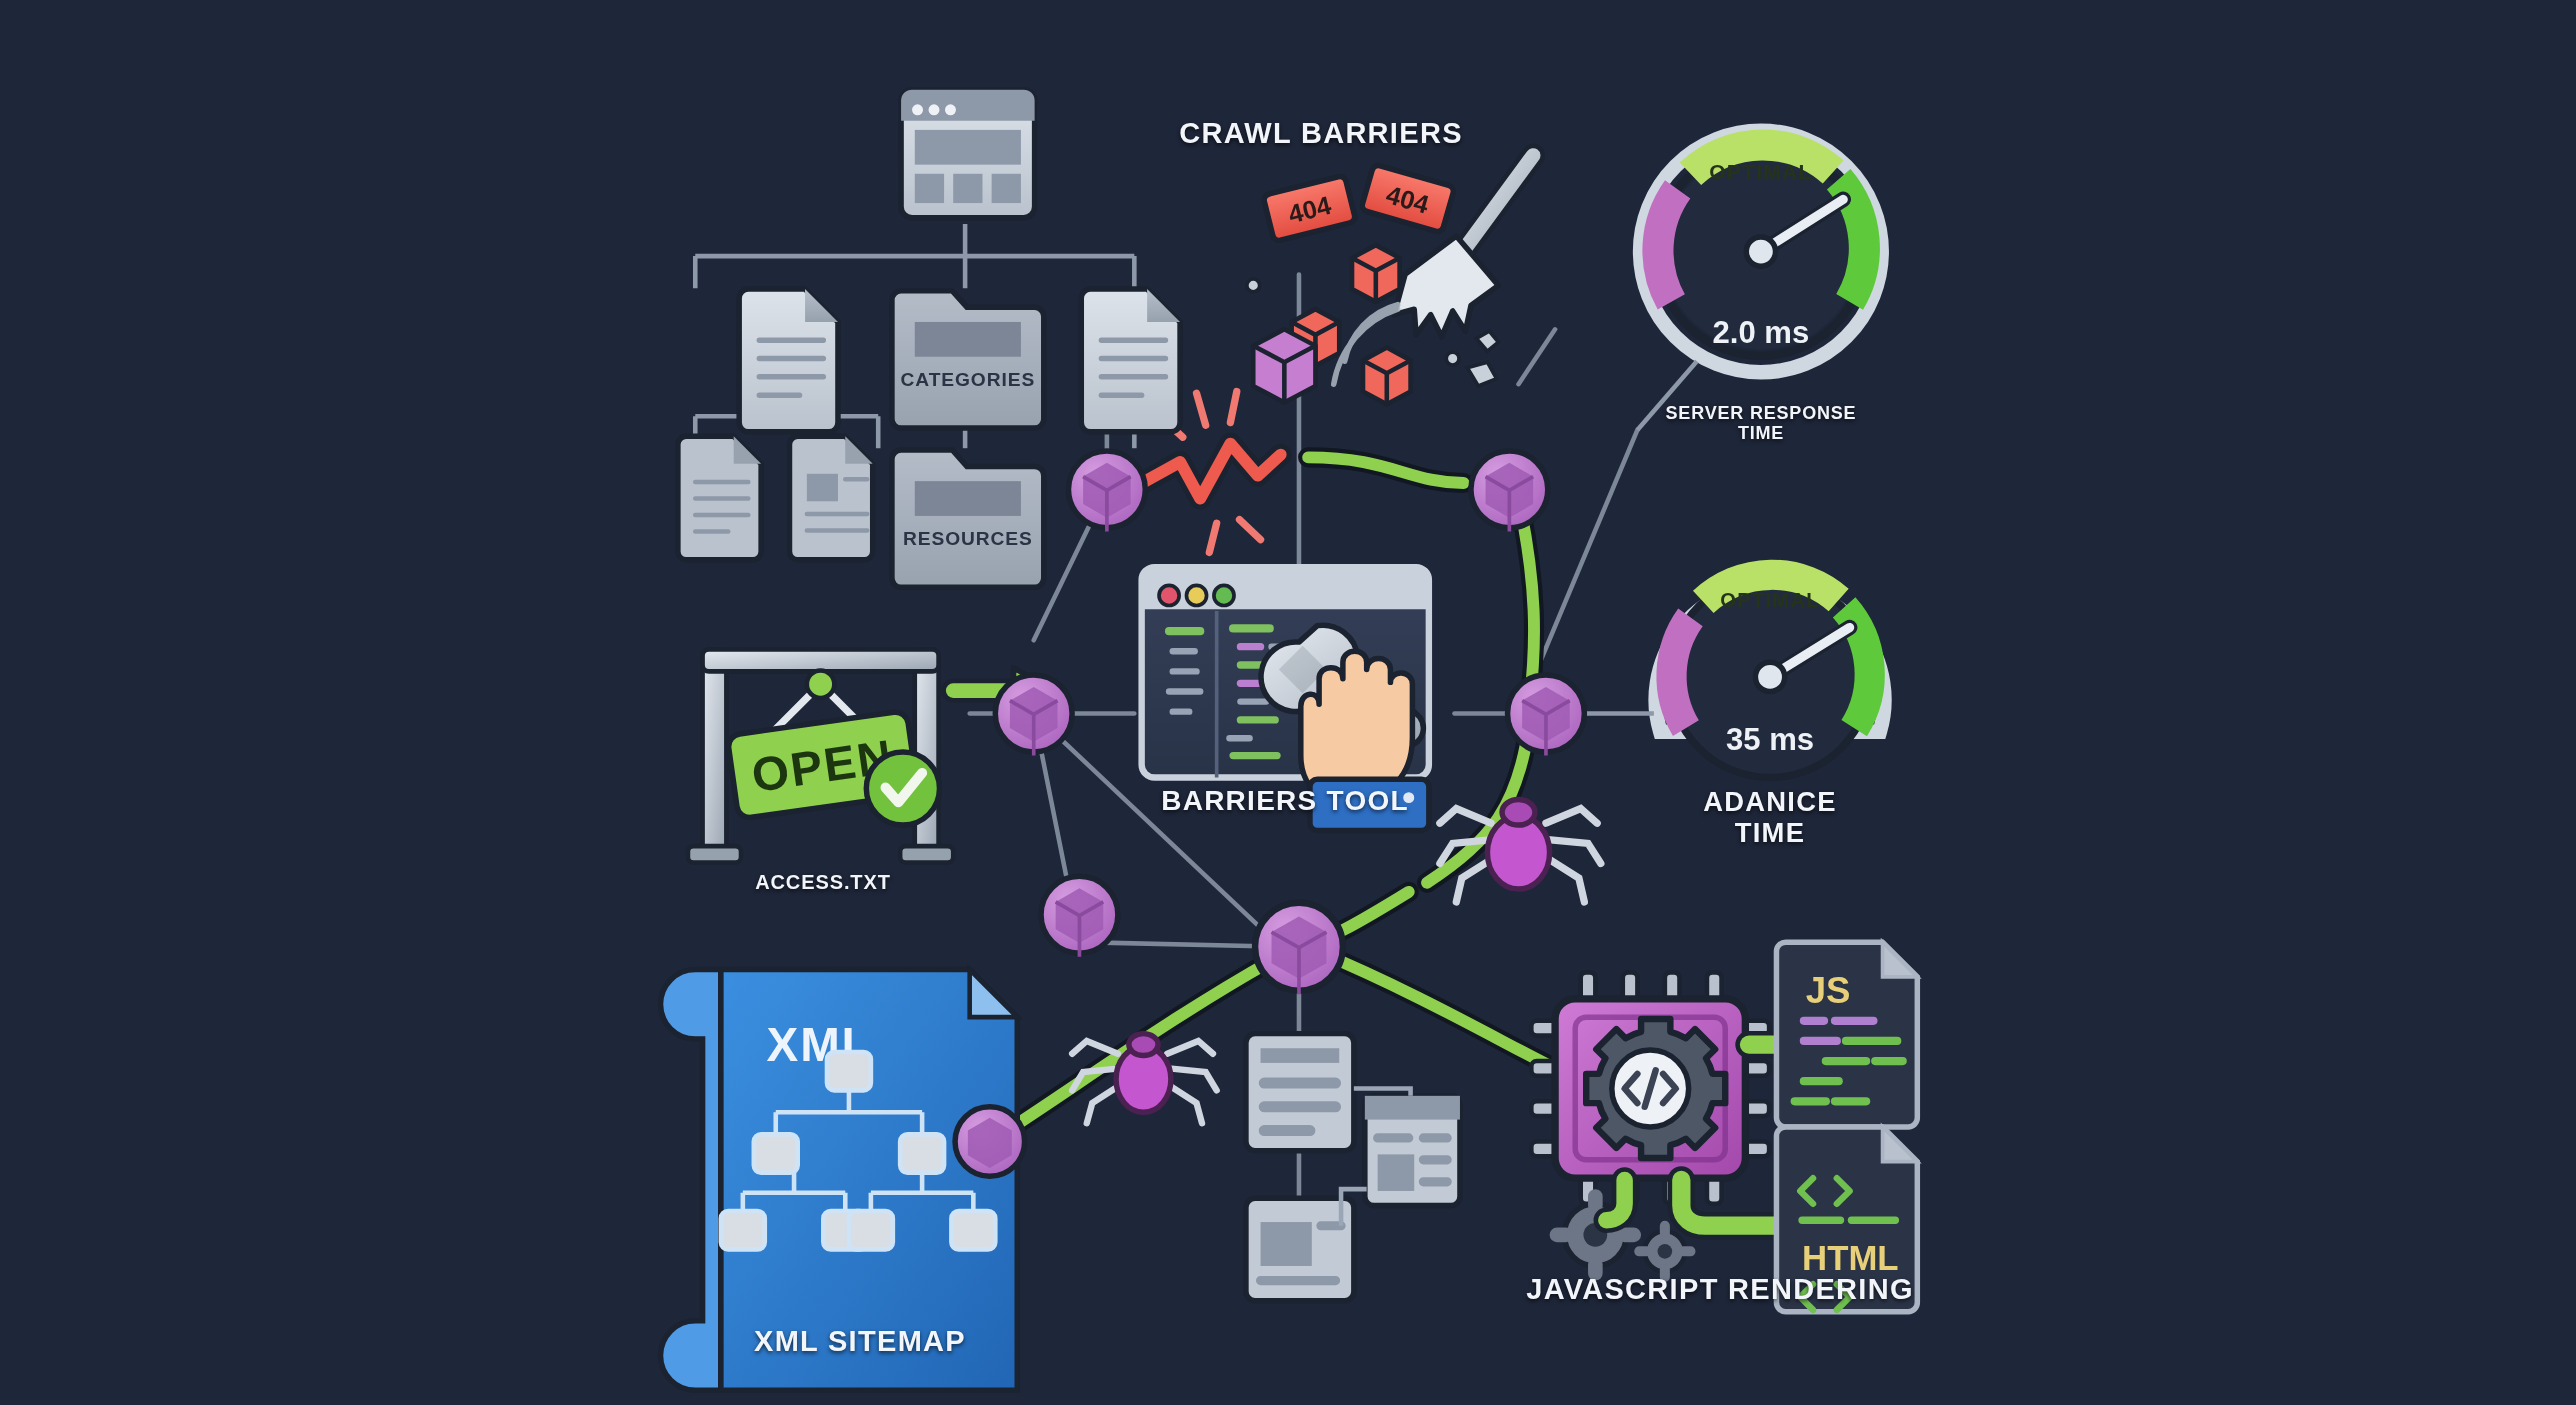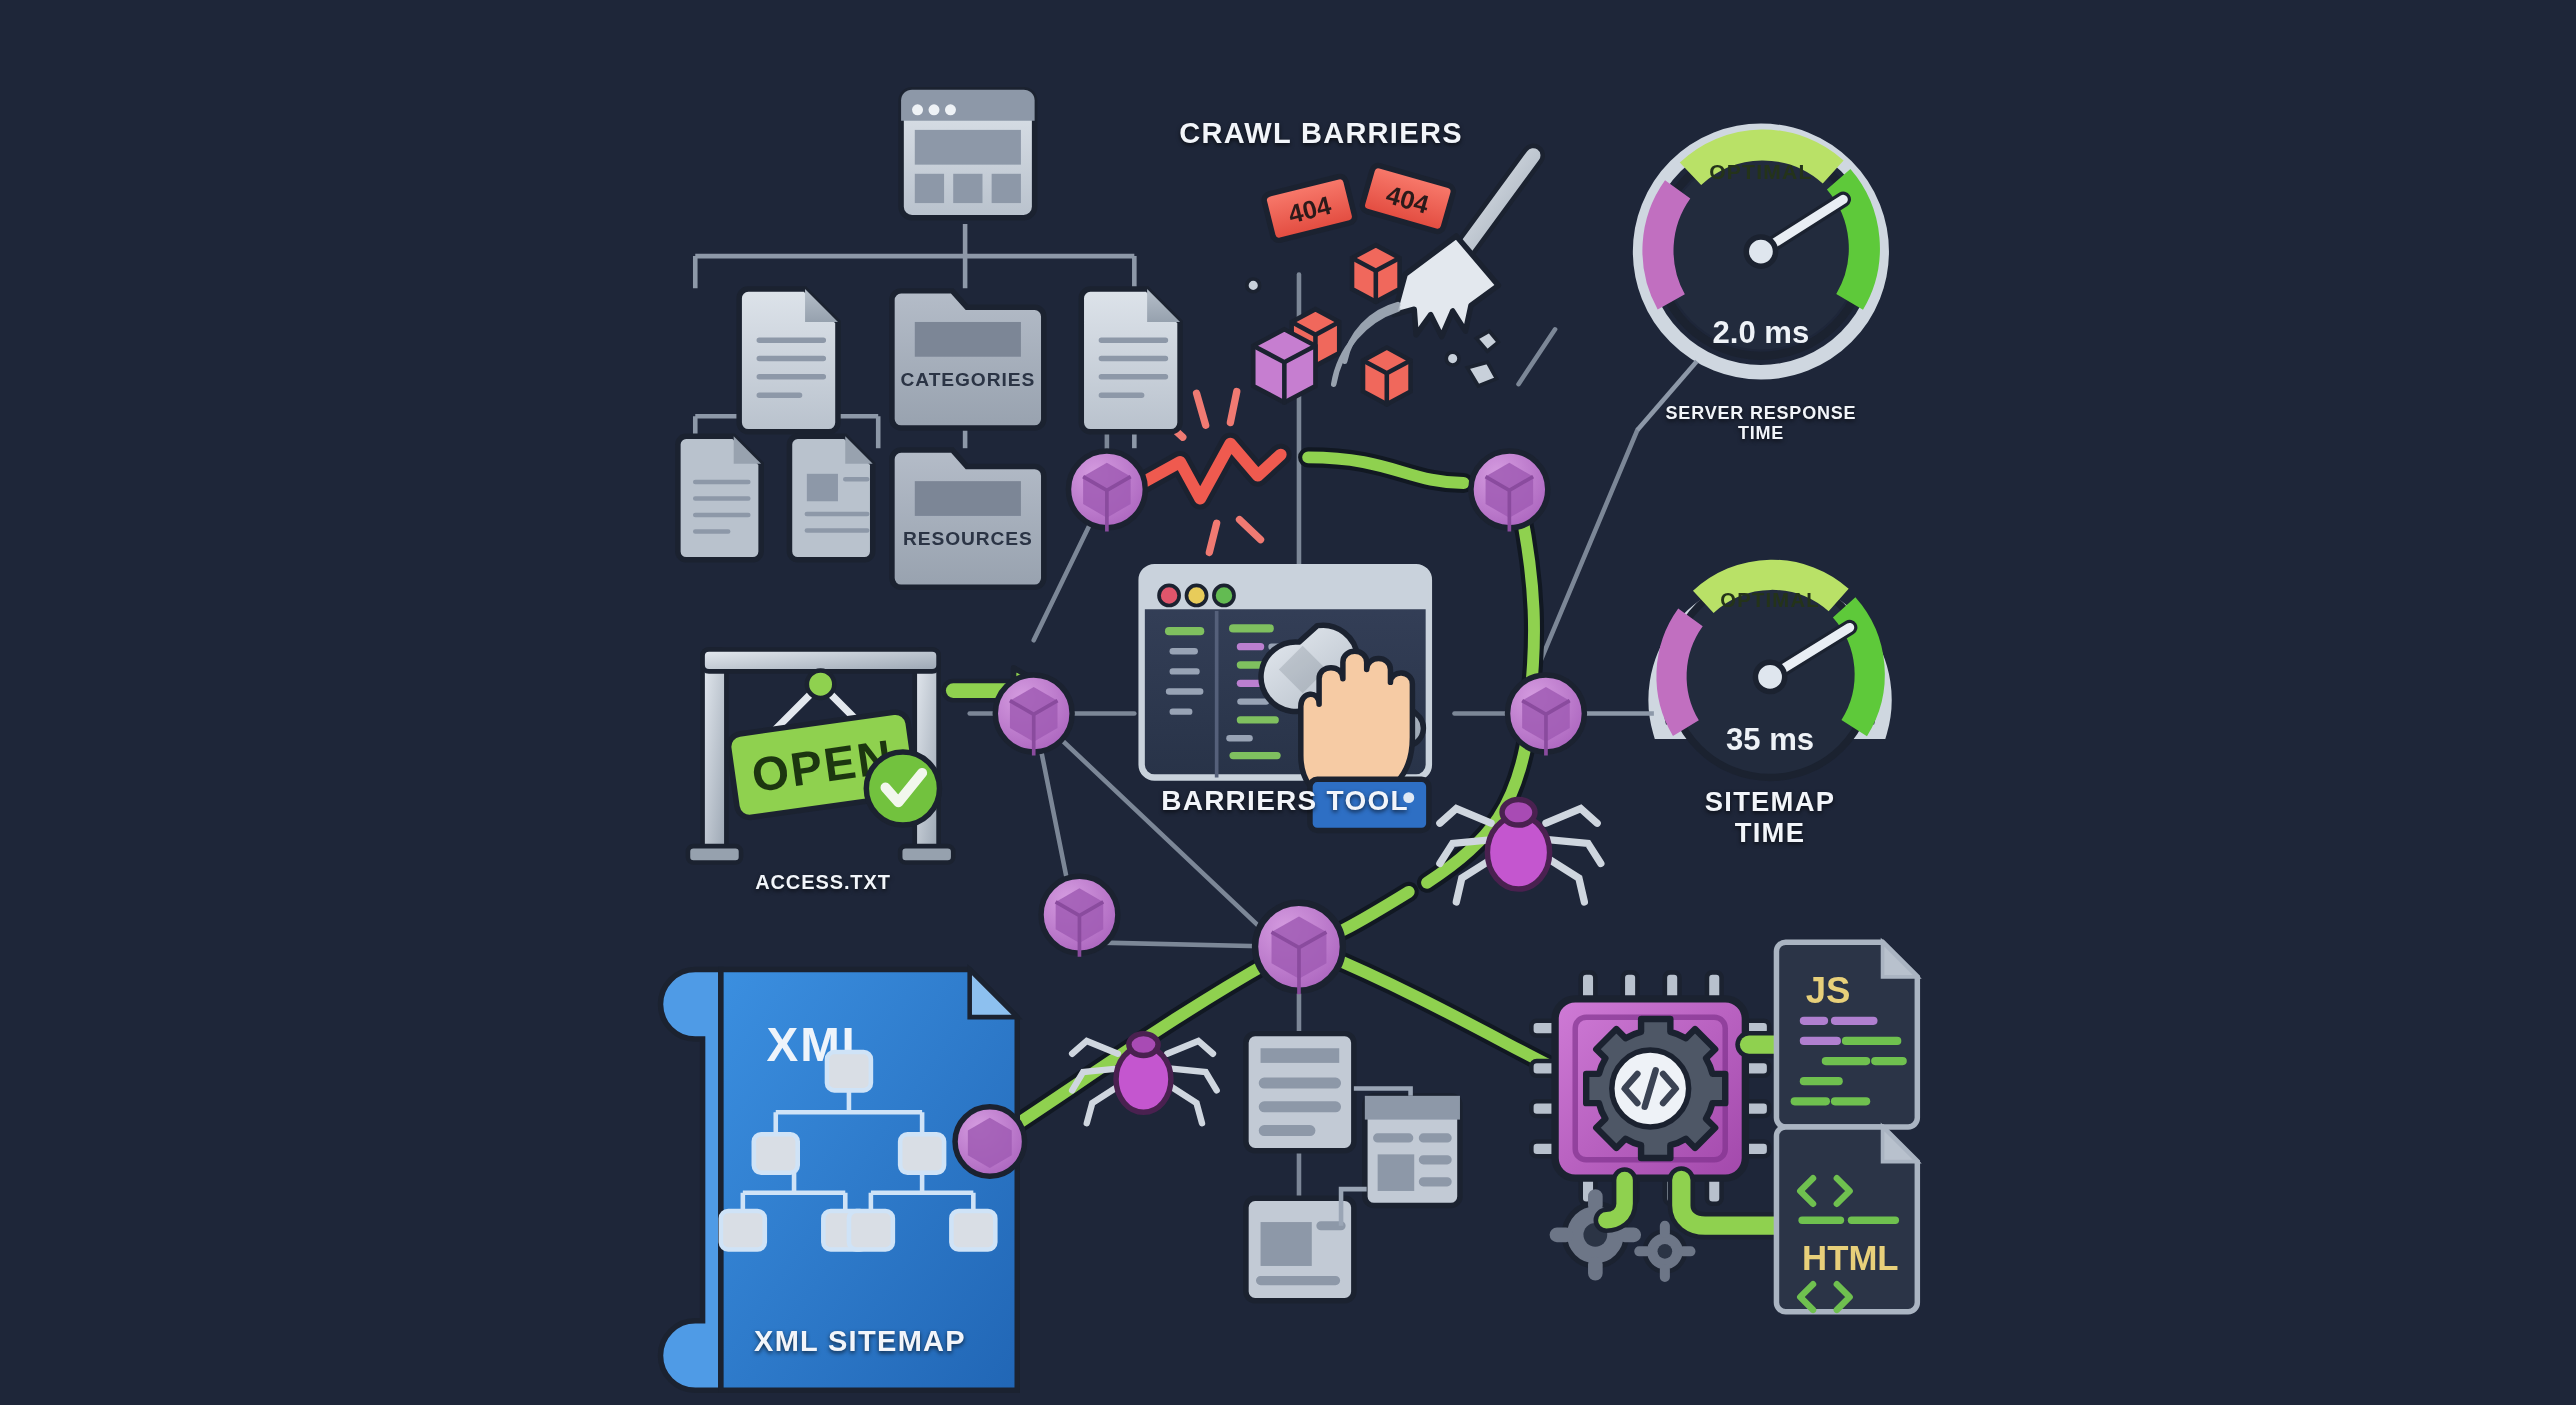--- a/index.html
+++ b/index.html
@@ -506,25 +506,26 @@
 </svg>
 
 <div class="cap" style="left:1138px;top:117px;width:366px;font-size:29px;">CRAWL BARRIERS</div>
 
 <div class="cap" style="left:1578px;top:403px;width:366px;font-size:18px;">
   <div>SERVER RESPONSE</div>
   <div>TIME</div>
 </div>
 
 <div class="cap" style="left:1587px;top:787px;width:366px;font-size:27.4px;">
-  <div>SITEMAP</div>
+  <div>ADANICE</div>
   <div>TIME</div>
 </div>
 
 <div class="cap" style="left:631px;top:871px;width:384px;font-size:20px;">ACCESS.TXT</div>
 
 <div class="cap" style="left:1102px;top:785px;width:366px;font-size:28px;">BARRIERS TOOL</div>
 
 <div class="cap" style="left:668px;top:1281px;width:384px;font-size:29px;margin-top:44px;">XML SITEMAP</div>
 
+<div class="cap" style="left:1464px;top:1273px;width:512px;font-size:29px;">JAVASCRIPT RENDERING</div>
 
 </div>
 
 
 </body></html>

